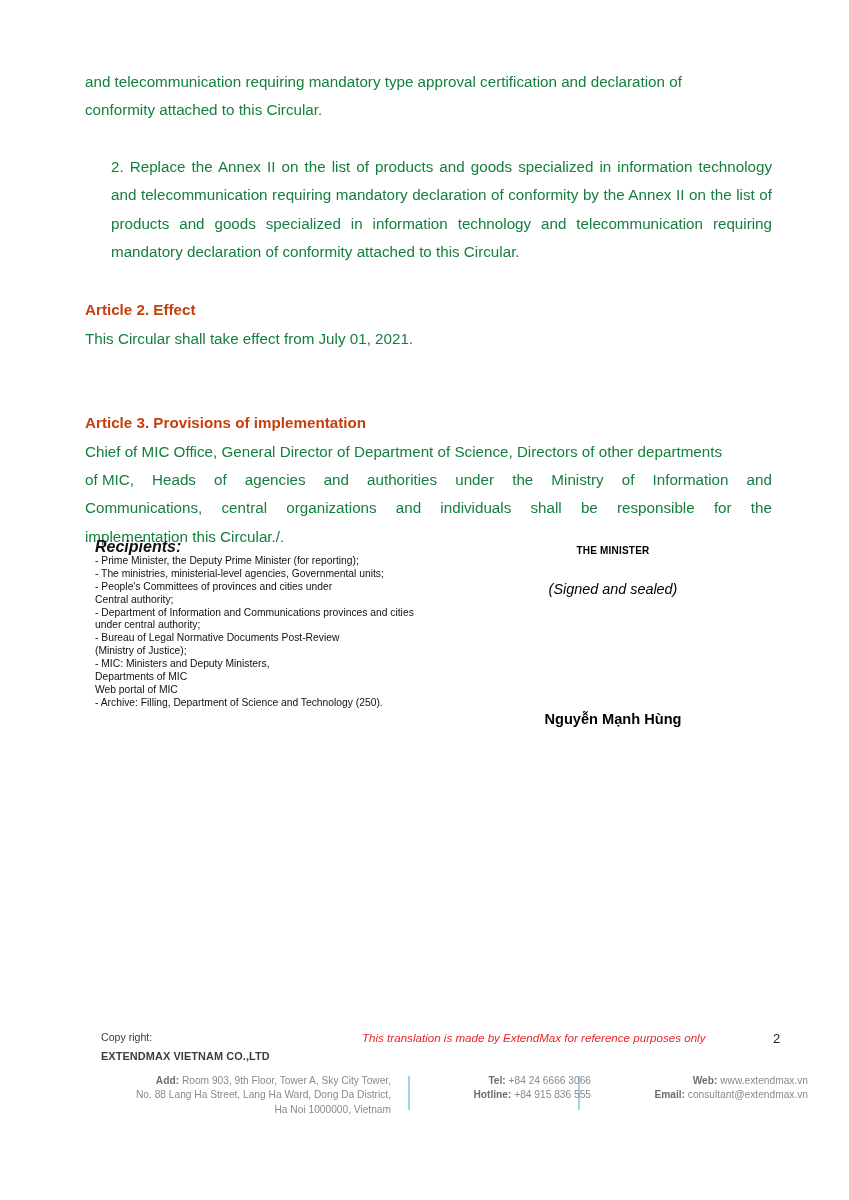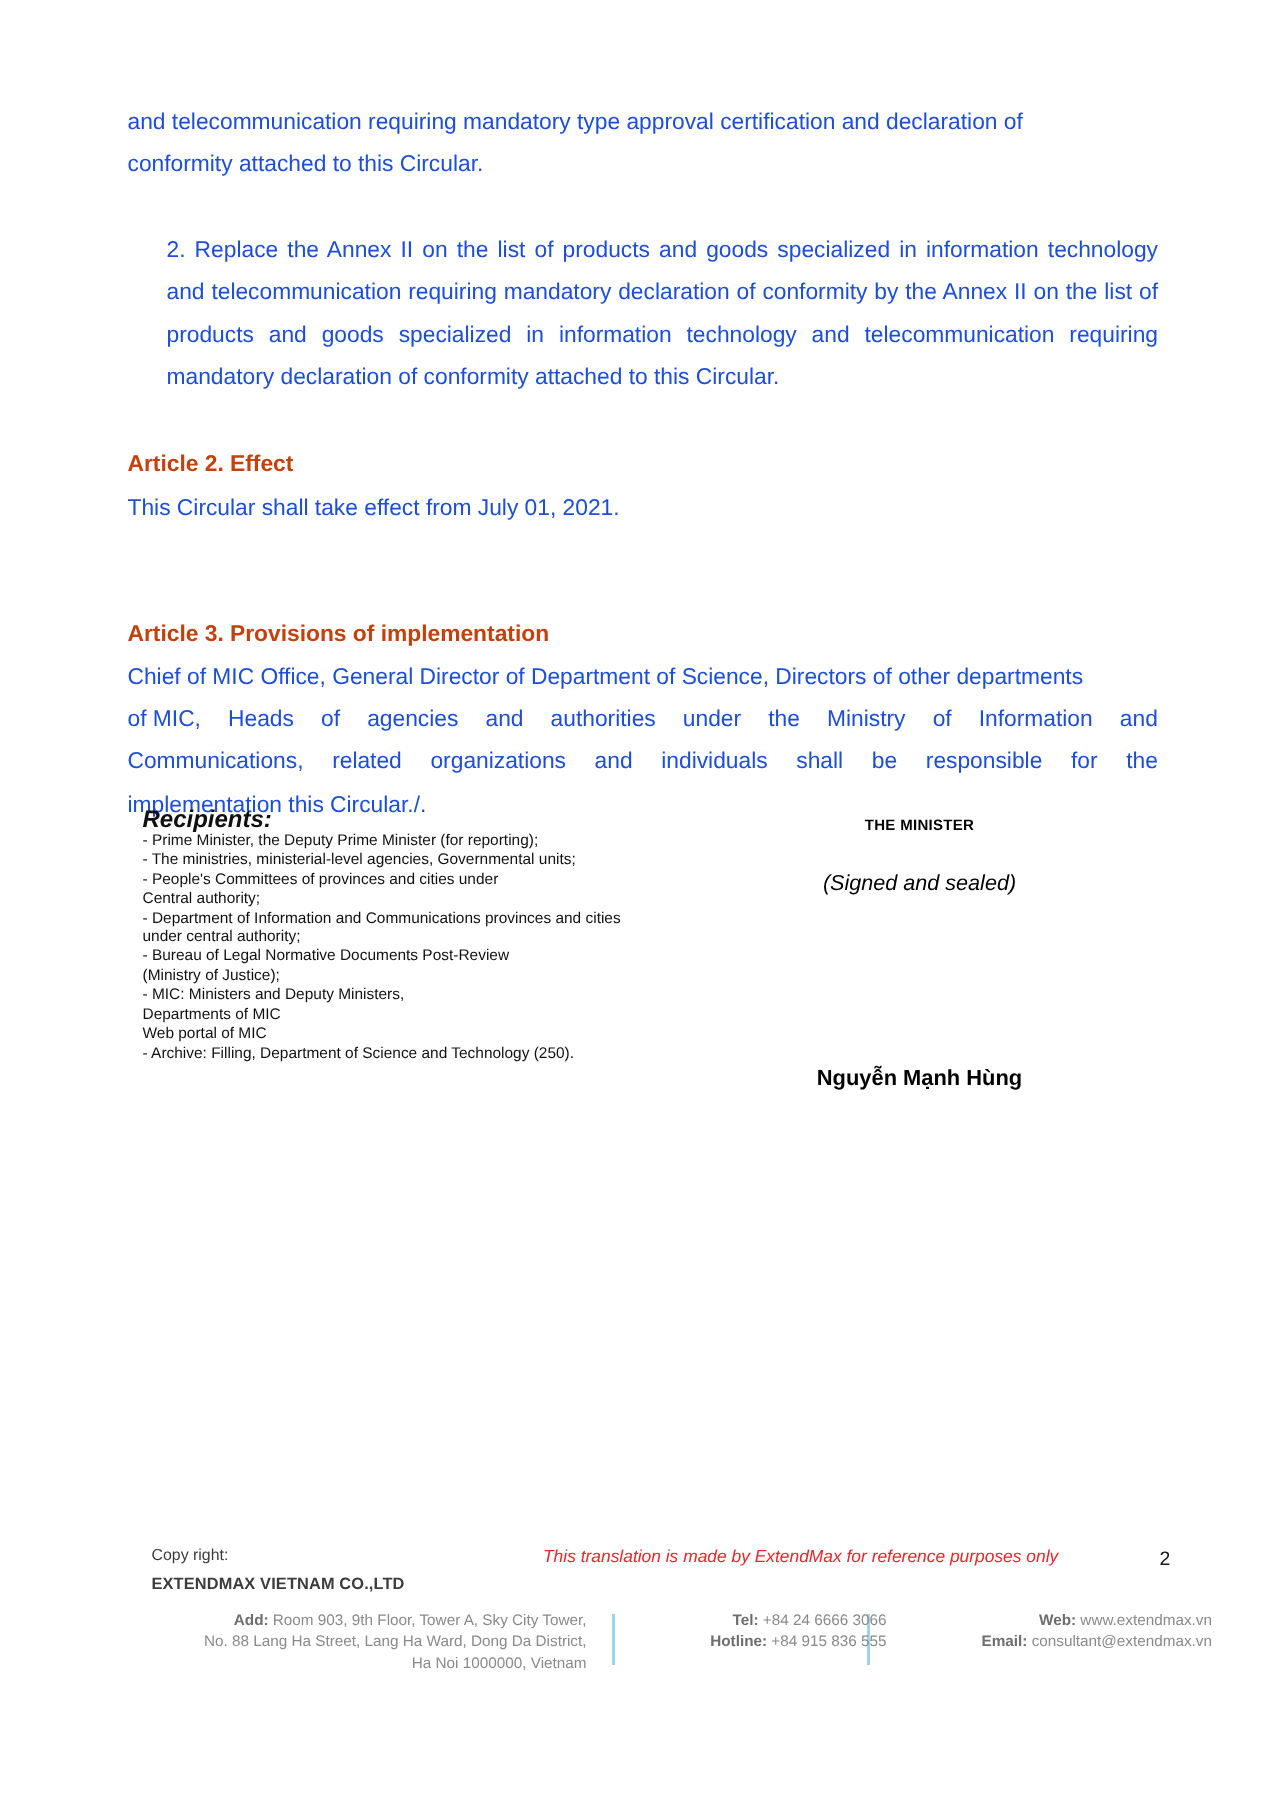--- a/index.html
+++ b/index.html
@@ -27,21 +27,21 @@
     left: 85px;
     top: 68px;
     width: 687px;
   }
   .para {
     font-size: 15.2px;
     line-height: 28.4px;
     text-align: justify;
     text-justify: inter-word;
     margin: 0;
-    color: #1d4ed8;
+    color: #15803d;
   }
   .para + .para {
     margin-top: 28px;
     margin-left: 26px;
   }
 
   .heading {
     font-size: 15.2px;
     font-weight: bold;
     line-height: 28.4px;
@@ -219,21 +219,21 @@
             <span>authorities</span>
             <span>under</span>
             <span>the</span>
             <span>Ministry</span>
             <span>of</span>
             <span>Information</span>
             <span>and</span>
           </span>
         <span class="wideline">
             <span>Communications,</span>
-            <span>related</span>
+            <span>central</span>
             <span>organizations</span>
             <span>and</span>
             <span>individuals</span>
             <span>shall</span>
             <span>be</span>
             <span>responsible</span>
             <span>for</span>
             <span>the</span>
           </span>
         <span style="display:block">implementation this Circular./.</span>

